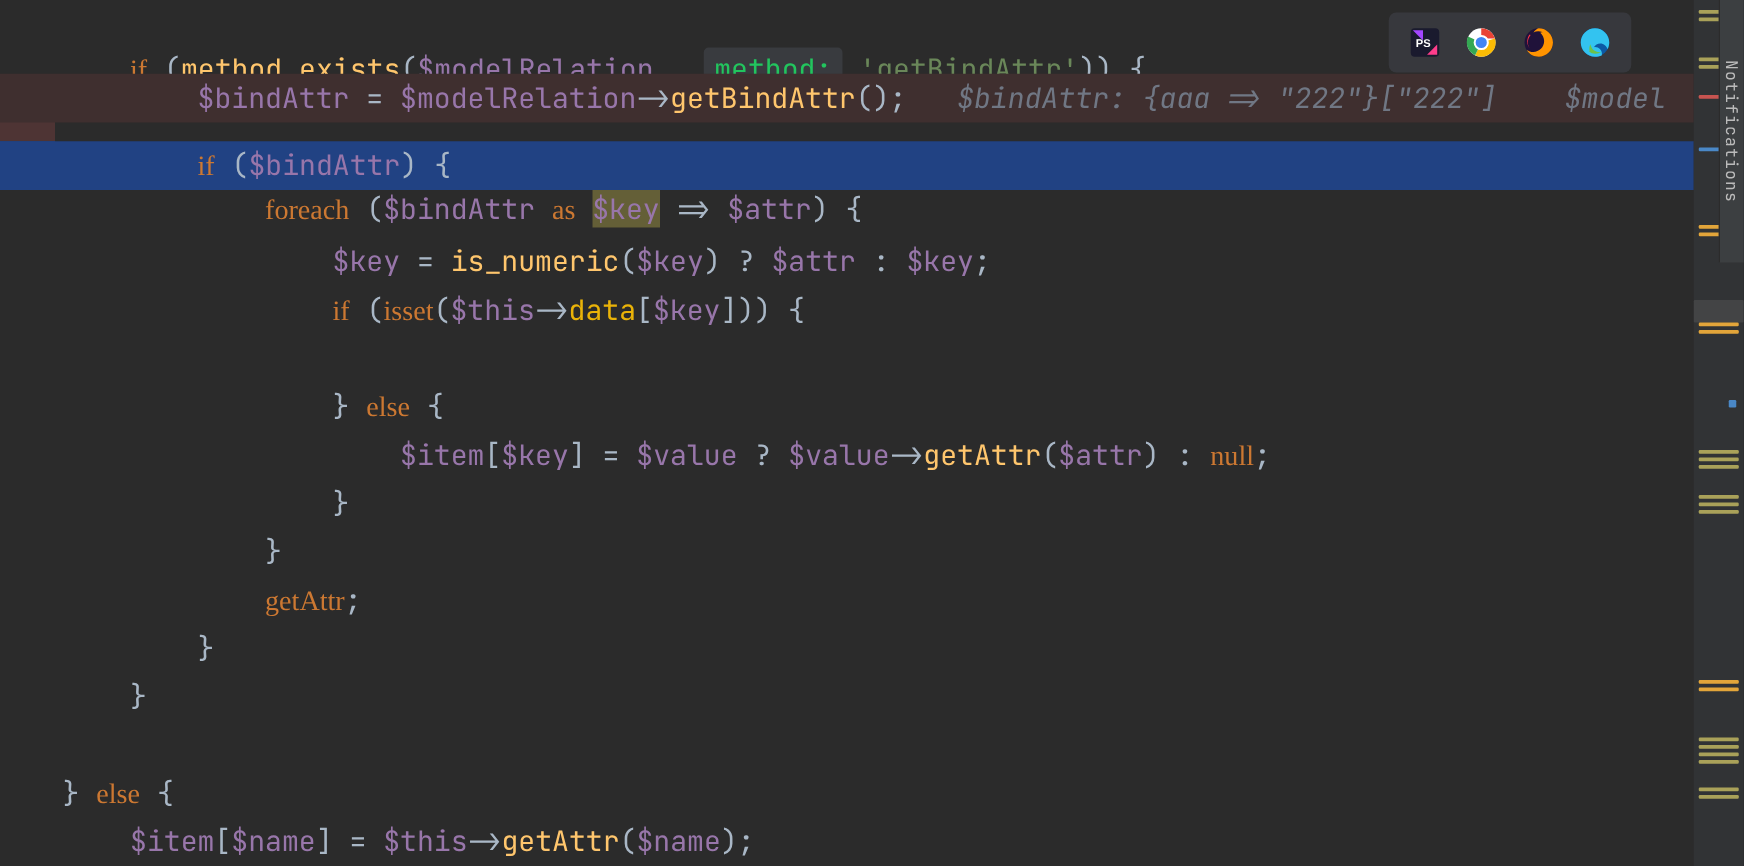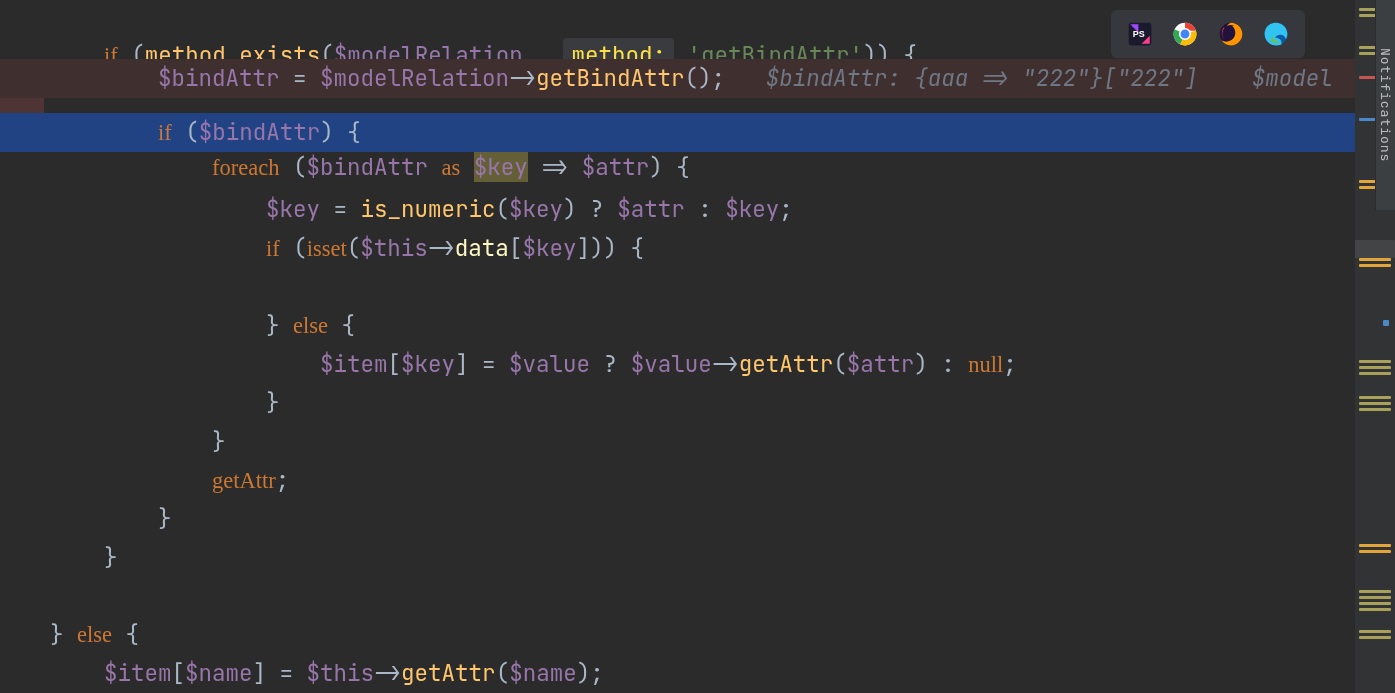--- a/index.html
+++ b/index.html
@@ -48,21 +48,21 @@
   
   .kw      { color: #cc7832; font-family: Liberation Serif, serif; }            
   .var     { color: #9876aa; }            
   .func    { color: #ffc66d; }            
   .funcdef { color: #a9b7c6; font-weight: 500; }
   .str     { color: #6a8759; }            
   .punc    { color: #a9b7c6; }
   .arrow   { color: #a9b7c6; }
   .paramhint {
     background: #393b3f;
-    color: #fde047;
+    color: #22c55e;
     border-radius: 4px;
     padding: 2px 8px;
   }
   .inlay {
     color: #707784;
     font-style: italic;
   }
   .keyhl {
     background: rgba(106,101,56,0.9);
   }
@@ -152,21 +152,21 @@
     <div class="code-line" style="top:36px;">    <span class="kw">if</span> <span class="punc">(</span><span class="func">method_exists</span><span class="punc">(</span><span class="var">$modelRelation</span><span class="punc">,</span>  <span class="paramhint">method:</span> <span class="str">'getBindAttr'</span><span class="punc">)) {</span></div>
 
     <div class="code-line line-highlight-red" style="top:59px;">        <span class="var">$bindAttr</span> <span class="punc">= </span><span class="var">$modelRelation</span><span class="arrow">-&gt;</span><span class="func">getBindAttr</span><span class="punc">();</span>   <span class="inlay">$bindAttr: {aaa =&gt; "222"}["222"]</span>    <span class="inlay">$model</span></div>
 
     <div class="code-line line-highlight-blue" style="top:113.2px;">        <span class="kw">if</span> <span class="punc">(</span><span class="var">$bindAttr</span><span class="punc">) {</span></div>
 
     <div class="code-line" style="top:148px;">            <span class="kw">foreach</span> <span class="punc">(</span><span class="var">$bindAttr</span> <span class="kw">as</span> <span class="var keyhl">$key</span> <span class="punc">=&gt; </span><span class="var">$attr</span><span class="punc">) {</span></div>
 
     <div class="code-line" style="top:190.4px;">                <span class="var">$key</span> <span class="punc">= </span><span class="func">is_numeric</span><span class="punc">(</span><span class="var">$key</span><span class="punc">) ? </span><span class="var">$attr</span> <span class="punc">: </span><span class="var">$key</span><span class="punc">;</span></div>
 
-    <div class="code-line" style="top:229px;">                <span class="kw">if</span> <span class="punc">(</span><span class="kw">isset</span><span class="punc">(</span><span class="var">$this</span><span class="arrow">-&gt;</span><span class="var" style="color:#fef9c3">data</span><span class="punc">[</span><span class="var">$key</span><span class="punc">])) {</span></div>
+    <div class="code-line" style="top:229px;">                <span class="kw">if</span> <span class="punc">(</span><span class="kw">isset</span><span class="punc">(</span><span class="var">$this</span><span class="arrow">-&gt;</span><span class="var" style="color:#eab308">data</span><span class="punc">[</span><span class="var">$key</span><span class="punc">])) {</span></div>
 
 
     <div class="code-line" style="top:306.2px;">                <span class="punc">} </span><span class="kw">else</span><span class="punc"> {</span></div>
 
     <div class="code-line" style="top:344.8px;">                    <span class="var">$item</span><span class="punc">[</span><span class="var">$key</span><span class="punc">] = </span><span class="var">$value</span> <span class="punc">? </span><span class="var">$value</span><span class="arrow">-&gt;</span><span class="func">getAttr</span><span class="punc">(</span><span class="var">$attr</span><span class="punc">) : </span><span class="kw">null</span><span class="punc">;</span></div>
 
     <div class="code-line" style="top:383.4px;">                <span class="punc">}</span></div>
 
     <div class="code-line" style="top:422px;">            <span class="punc">}</span></div>
 

